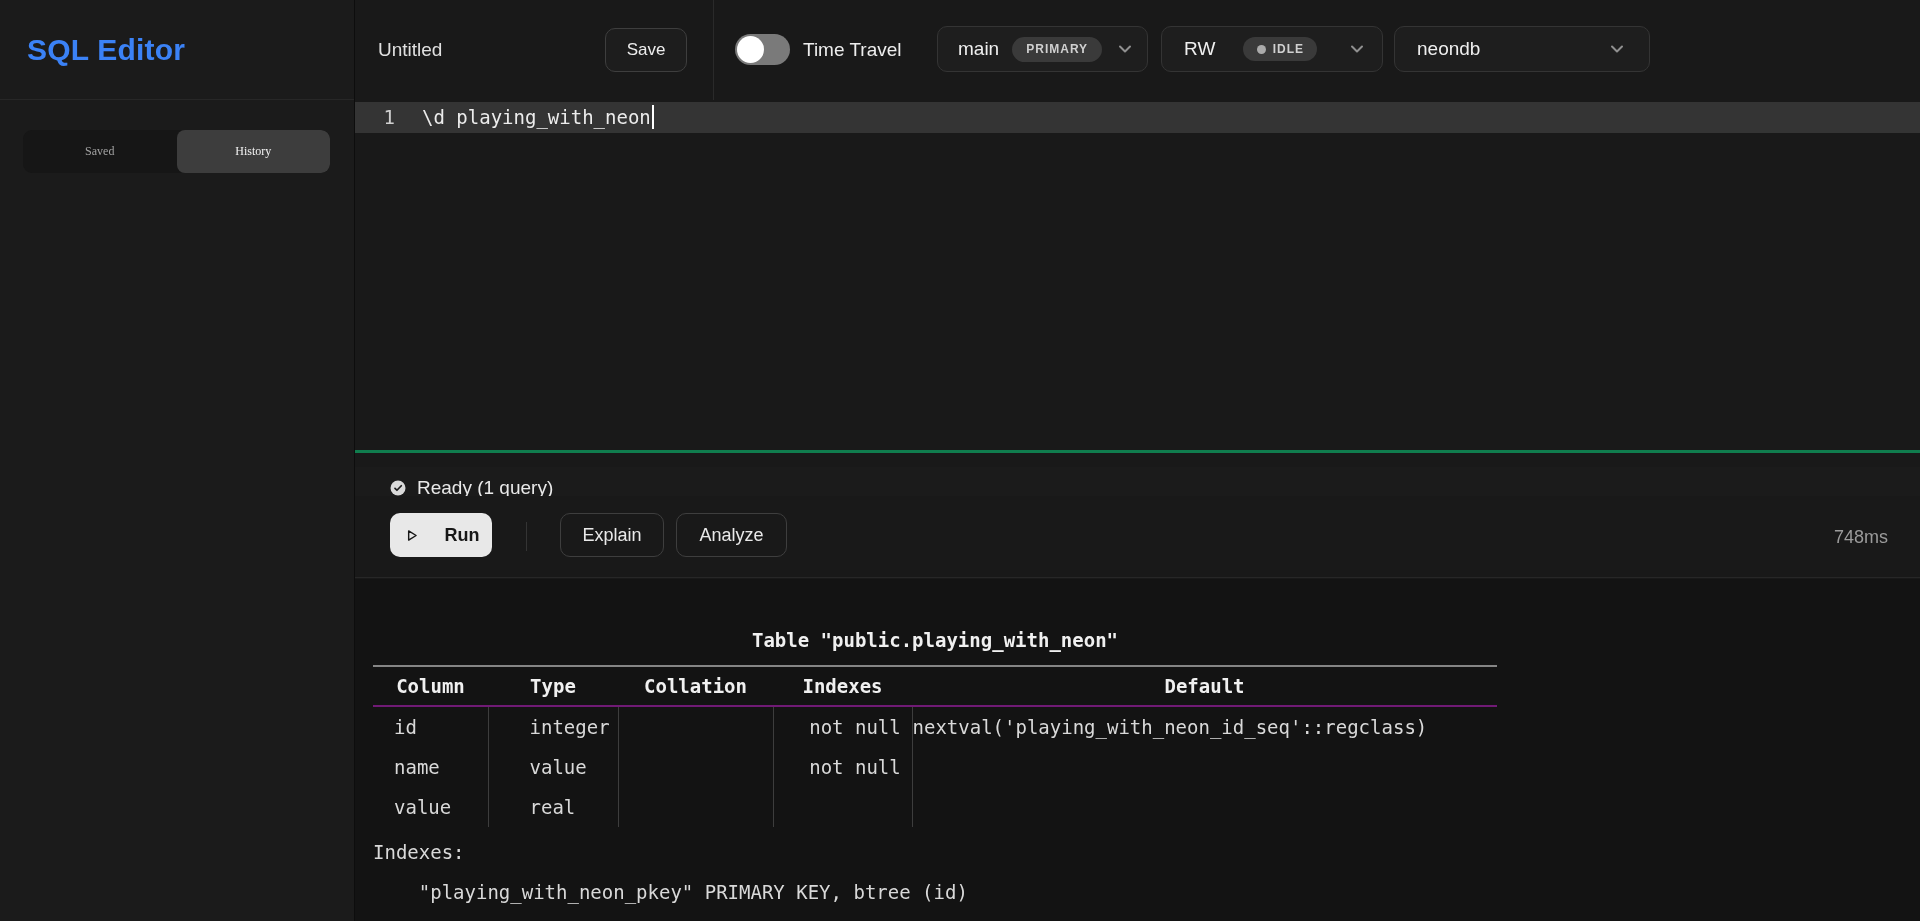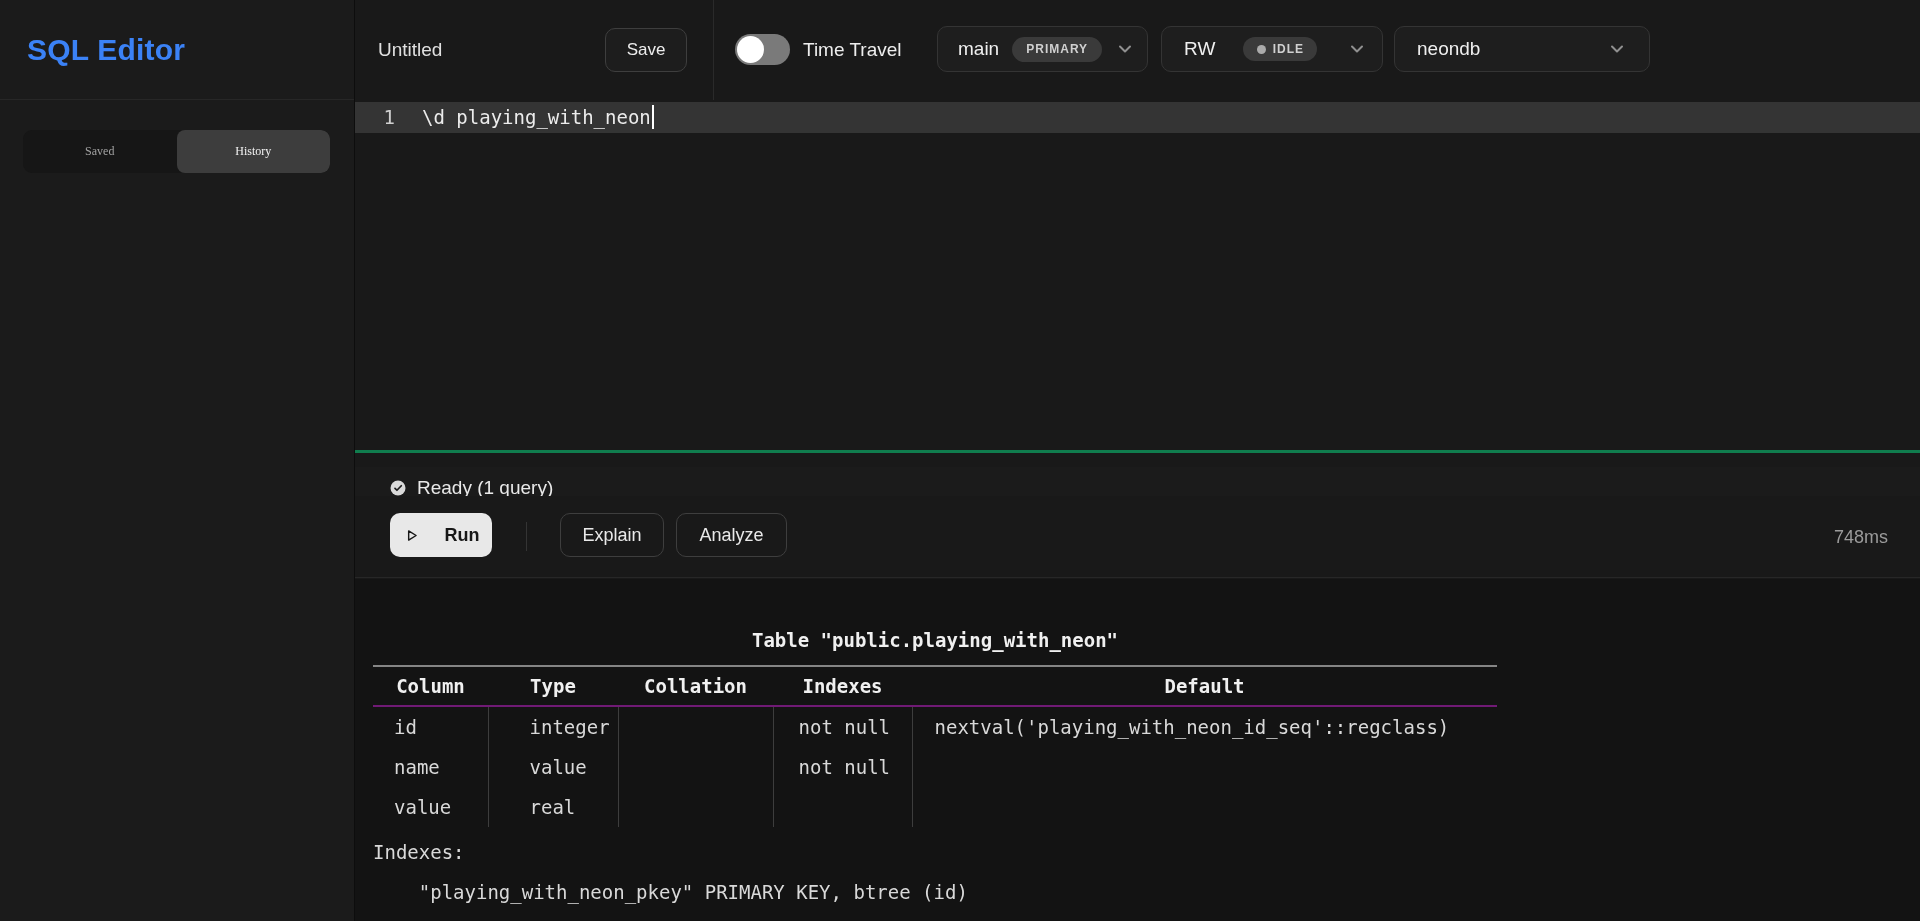--- a/index.html
+++ b/index.html
@@ -85,22 +85,22 @@
     font-weight:700; color:#f0f0f0; font-size:19px; white-space:pre; }
   table.results-table { border-collapse:collapse; table-layout:fixed; width:1124px;
     margin-top:5px; font-size:19px; border-top:2px solid #858585; }
   .results-table th { font-weight:700; color:#f0f0f0; text-align:center;
     border-bottom:2px solid #701a75; height:38px; padding:0; font-size:19px; }
   .results-table td { height:40px; padding:0; border-left:1px solid #3d3d3d;
     color:#d9d9d9; white-space:pre; overflow:hidden; }
   .results-table td:first-child { border-left:none; }
   .results-table td:nth-child(1) { padding-left:21px; }
   .results-table td:nth-child(2) { padding-left:41px; }
-  .results-table td:nth-child(4) { padding-left:25px; }
-  .results-table td:nth-child(5) { padding-left:22px; }
+  .results-table td:nth-child(4) { padding-left:25px;text-align:center; }
+  .results-table td:nth-child(5) { }
   .results-footer { margin-top:5px; }
   .results-footer-line { height:40px; line-height:40px; white-space:pre; font-size:19px; }
 </style>
 </head>
 <body>
 
 <div class="app">
 
   <aside class="sidebar">
     <div class="sidebar-header">

